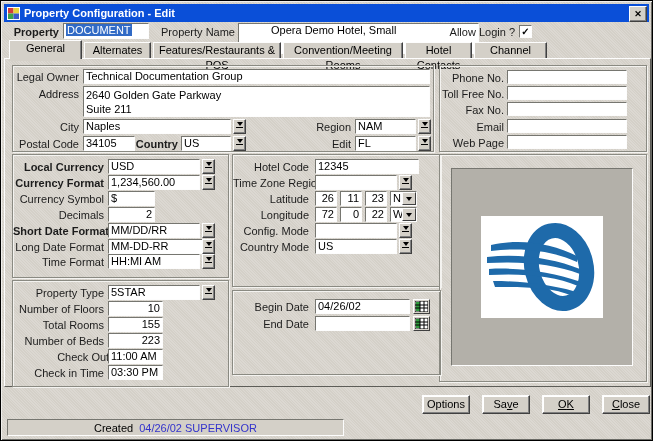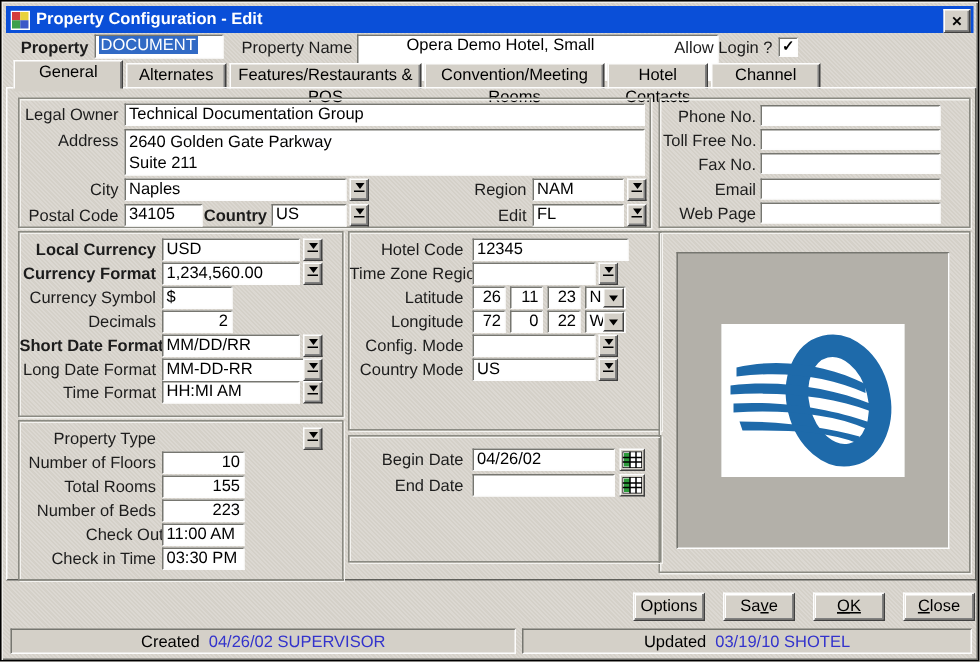--- a/index.html
+++ b/index.html
@@ -235,20 +235,21 @@
             <path d="M6 41 C 40 37, 74 43, 99 53 L 99 58 C 74 48, 40 45, 6 47 Z"></path>
             <path d="M8 53 C 40 51, 74 57, 97 65 L 97 70 C 74 60, 42 57, 8 59 Z"></path>
             <path d="M12 65 C 42 65, 70 69, 92 75 L 92 80 C 70 71, 44 71, 14 71 Z"></path>
           </g>
         </svg>
       </div>
     </div>
 
     <div class="group" style="left:7px;top:221px;width:215px;height:105px;">
       <div class="lbl" style="left:0;top:6px;width:91px;">Property Type</div>
+      <div class="field" style="left:95px;top:4px;width:92px;">5STAR</div>
       <div class="lov" style="left:189px;top:4px;">
           <div class="arr"></div>
           <div class="bar"></div>
         </div>
       <div class="lbl" style="left:0;top:22px;width:91px;">Number of Floors</div>
       <div class="field num" style="left:95px;top:20px;width:55px;">10</div>
       <div class="lbl" style="left:0;top:38px;width:91px;">Total Rooms</div>
       <div class="field num" style="left:95px;top:36px;width:55px;">155</div>
       <div class="lbl" style="left:0;top:54px;width:91px;">Number of Beds</div>
       <div class="field num" style="left:95px;top:52px;width:55px;">223</div>
@@ -289,18 +290,14 @@
 
   <div class="btn" style="left:421px;"><span>Options</span></div>
   <div class="btn" style="left:481px;"><span>Sa</span><span class="mn">v</span><span>e</span></div>
   <div class="btn" style="left:541px;text-decoration:underline;"><span></span><span class="mn">O</span><span>K</span></div>
   <div class="btn" style="left:601px;"><span></span><span class="mn">C</span><span>lose</span></div>
 
   <div class="statuspanel" style="left:6px;width:337px;">
     <span>Created</span>
     <span class="bluetext">04/26/02  SUPERVISOR</span>
   </div>
-  <div class="statuspanel" style="left:347px;width:300px;">
-    <span>Updated</span>
-    <span class="bluetext">03/19/10  SHOTEL</span>
-  </div>
 
 </div>
 
 </body></html>

